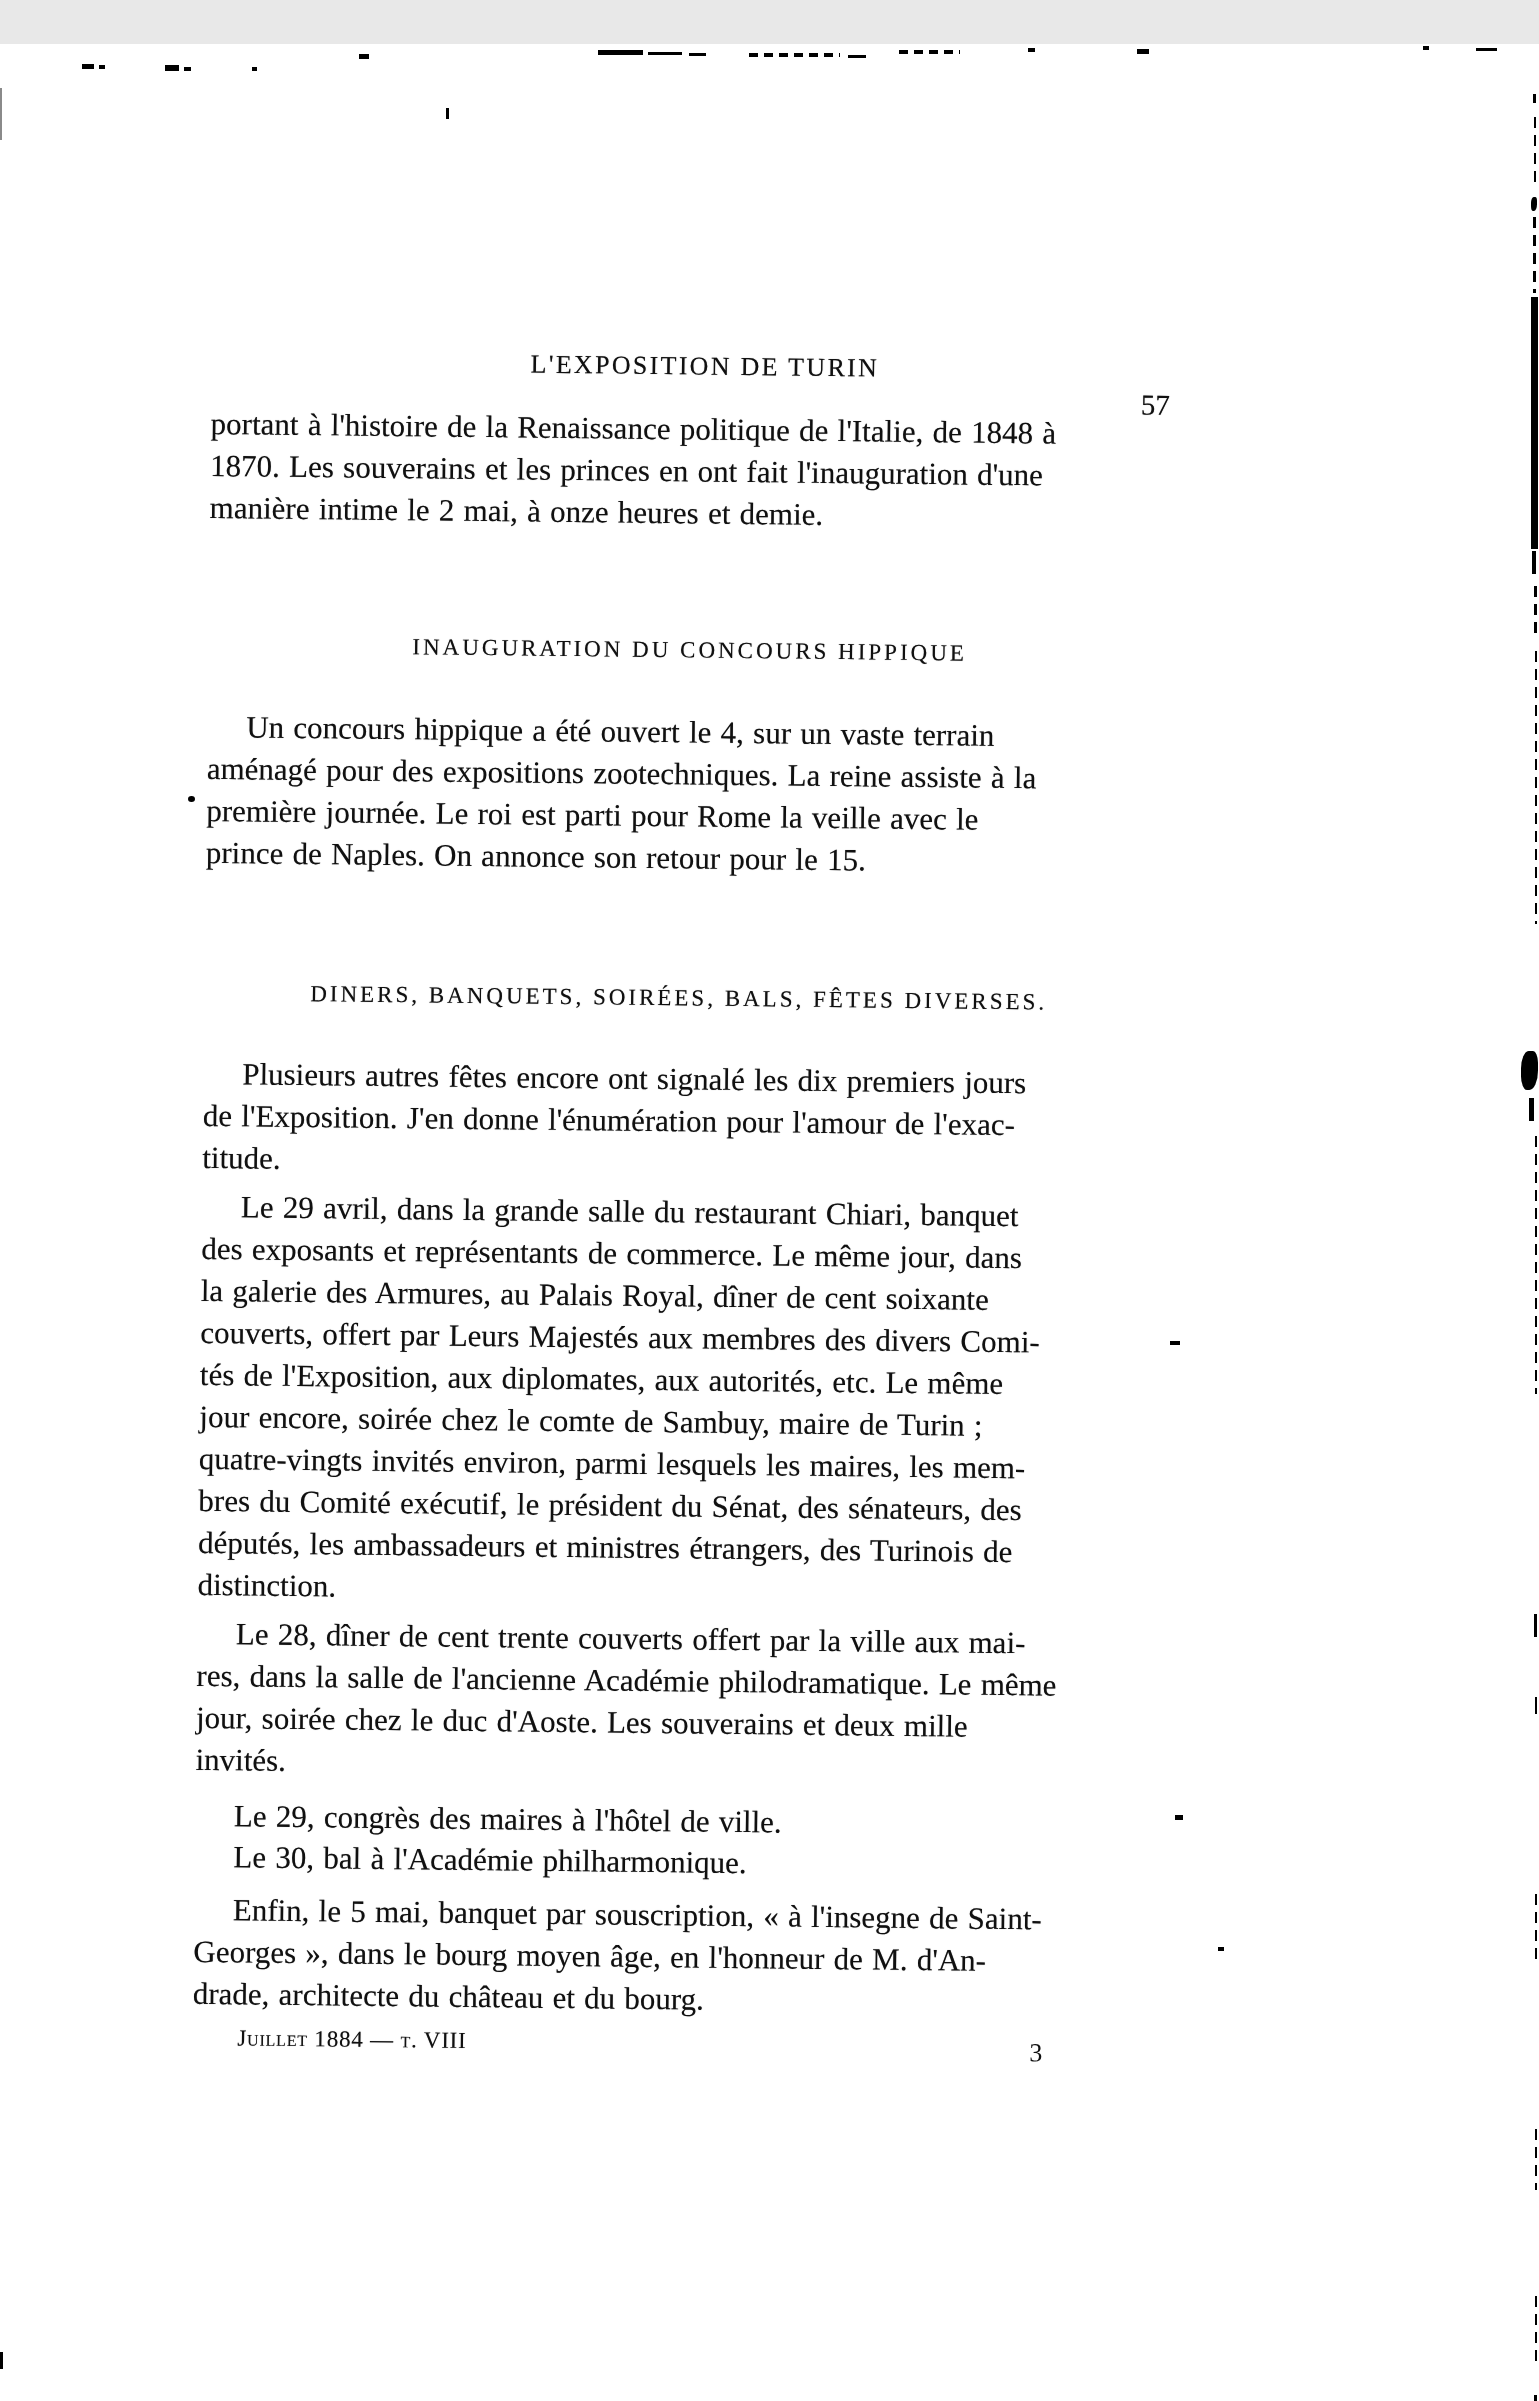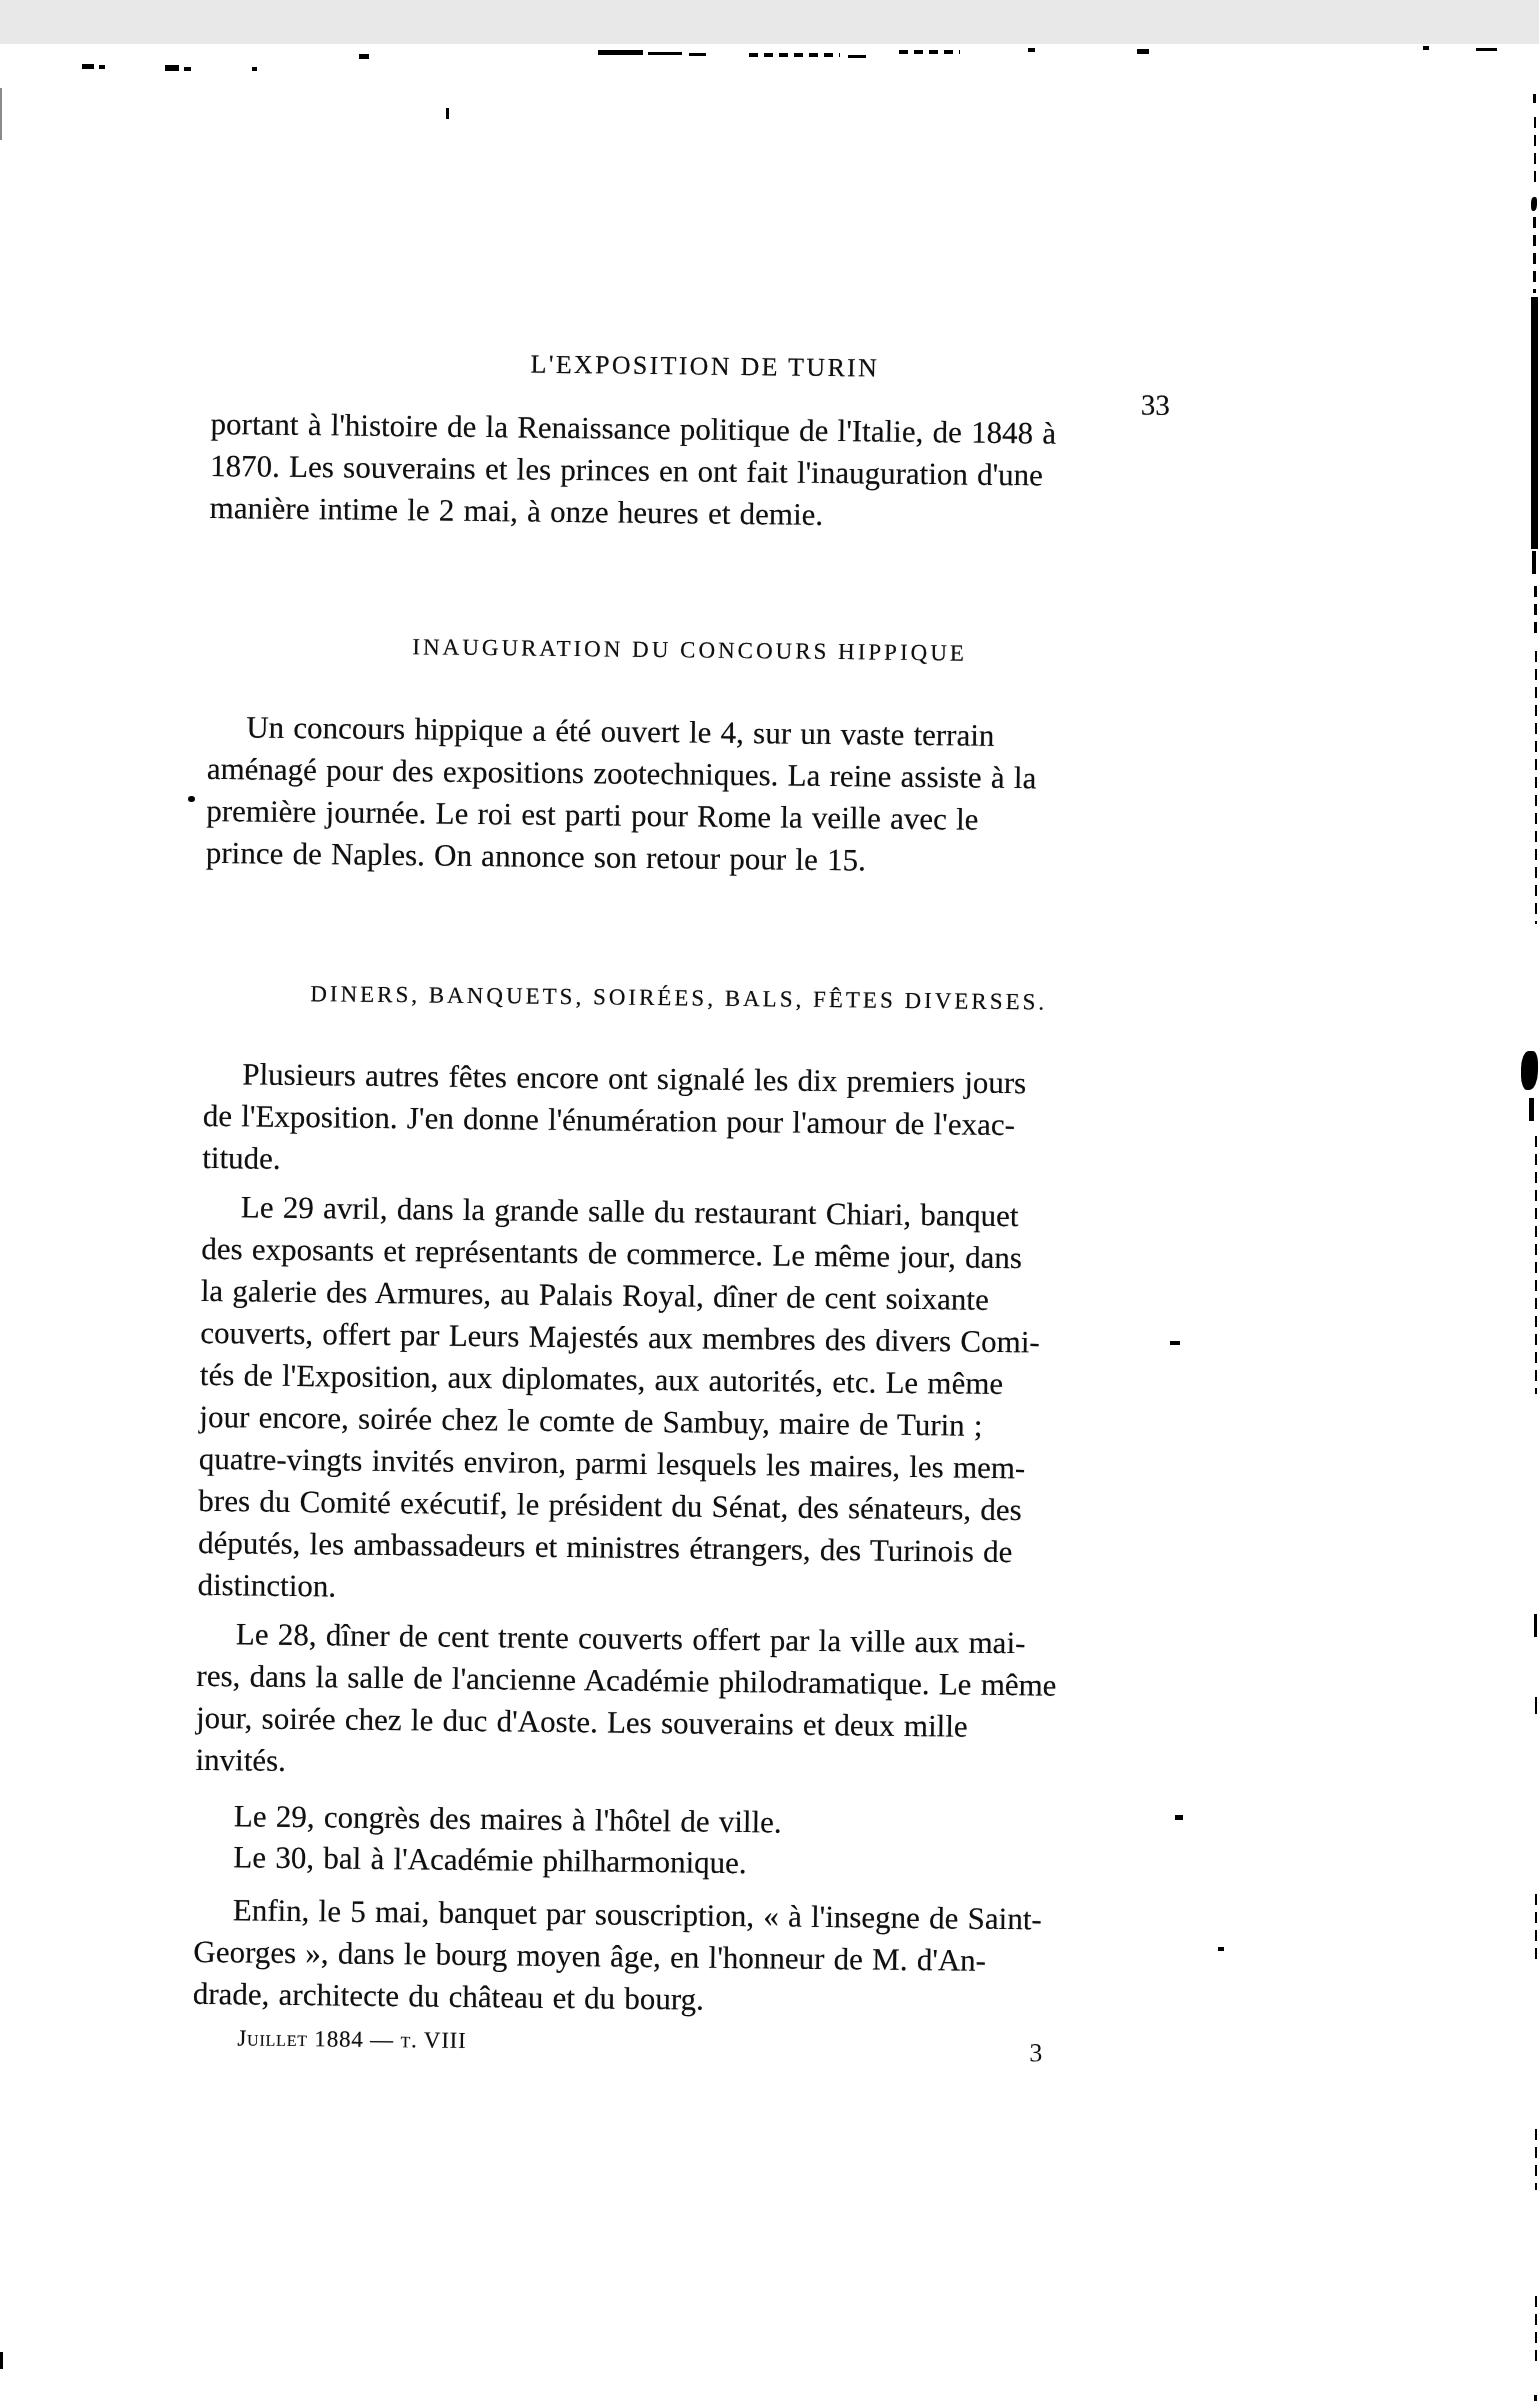--- a/index.html
+++ b/index.html
@@ -76,21 +76,21 @@
 </style>
 </head>
 <body>
 
 <div class="page">
 
   <div class="text-block">
 
     <div class="running-title">L'EXPOSITION DE TURIN</div>
 
-    <div class="page-number">33</div>
+    <div class="page-number">57</div>
 
     <div class="para no-indent" style="top:359px">portant à l'histoire de la Renaissance politique de l'Italie, de 1848 à
 1870. Les souverains et les princes en ont fait l'inauguration d'une
 manière intime le 2 mai, à onze heures et demie.</div>
 
     <div class="section-heading heading-1">INAUGURATION DU CONCOURS HIPPIQUE</div>
 
     <div class="para" style="top:662px">Un concours hippique a été ouvert le 4, sur un vaste terrain
 aménagé pour des expositions zootechniques. La reine assiste à la
 première journée. Le roi est parti pour Rome la veille avec le

